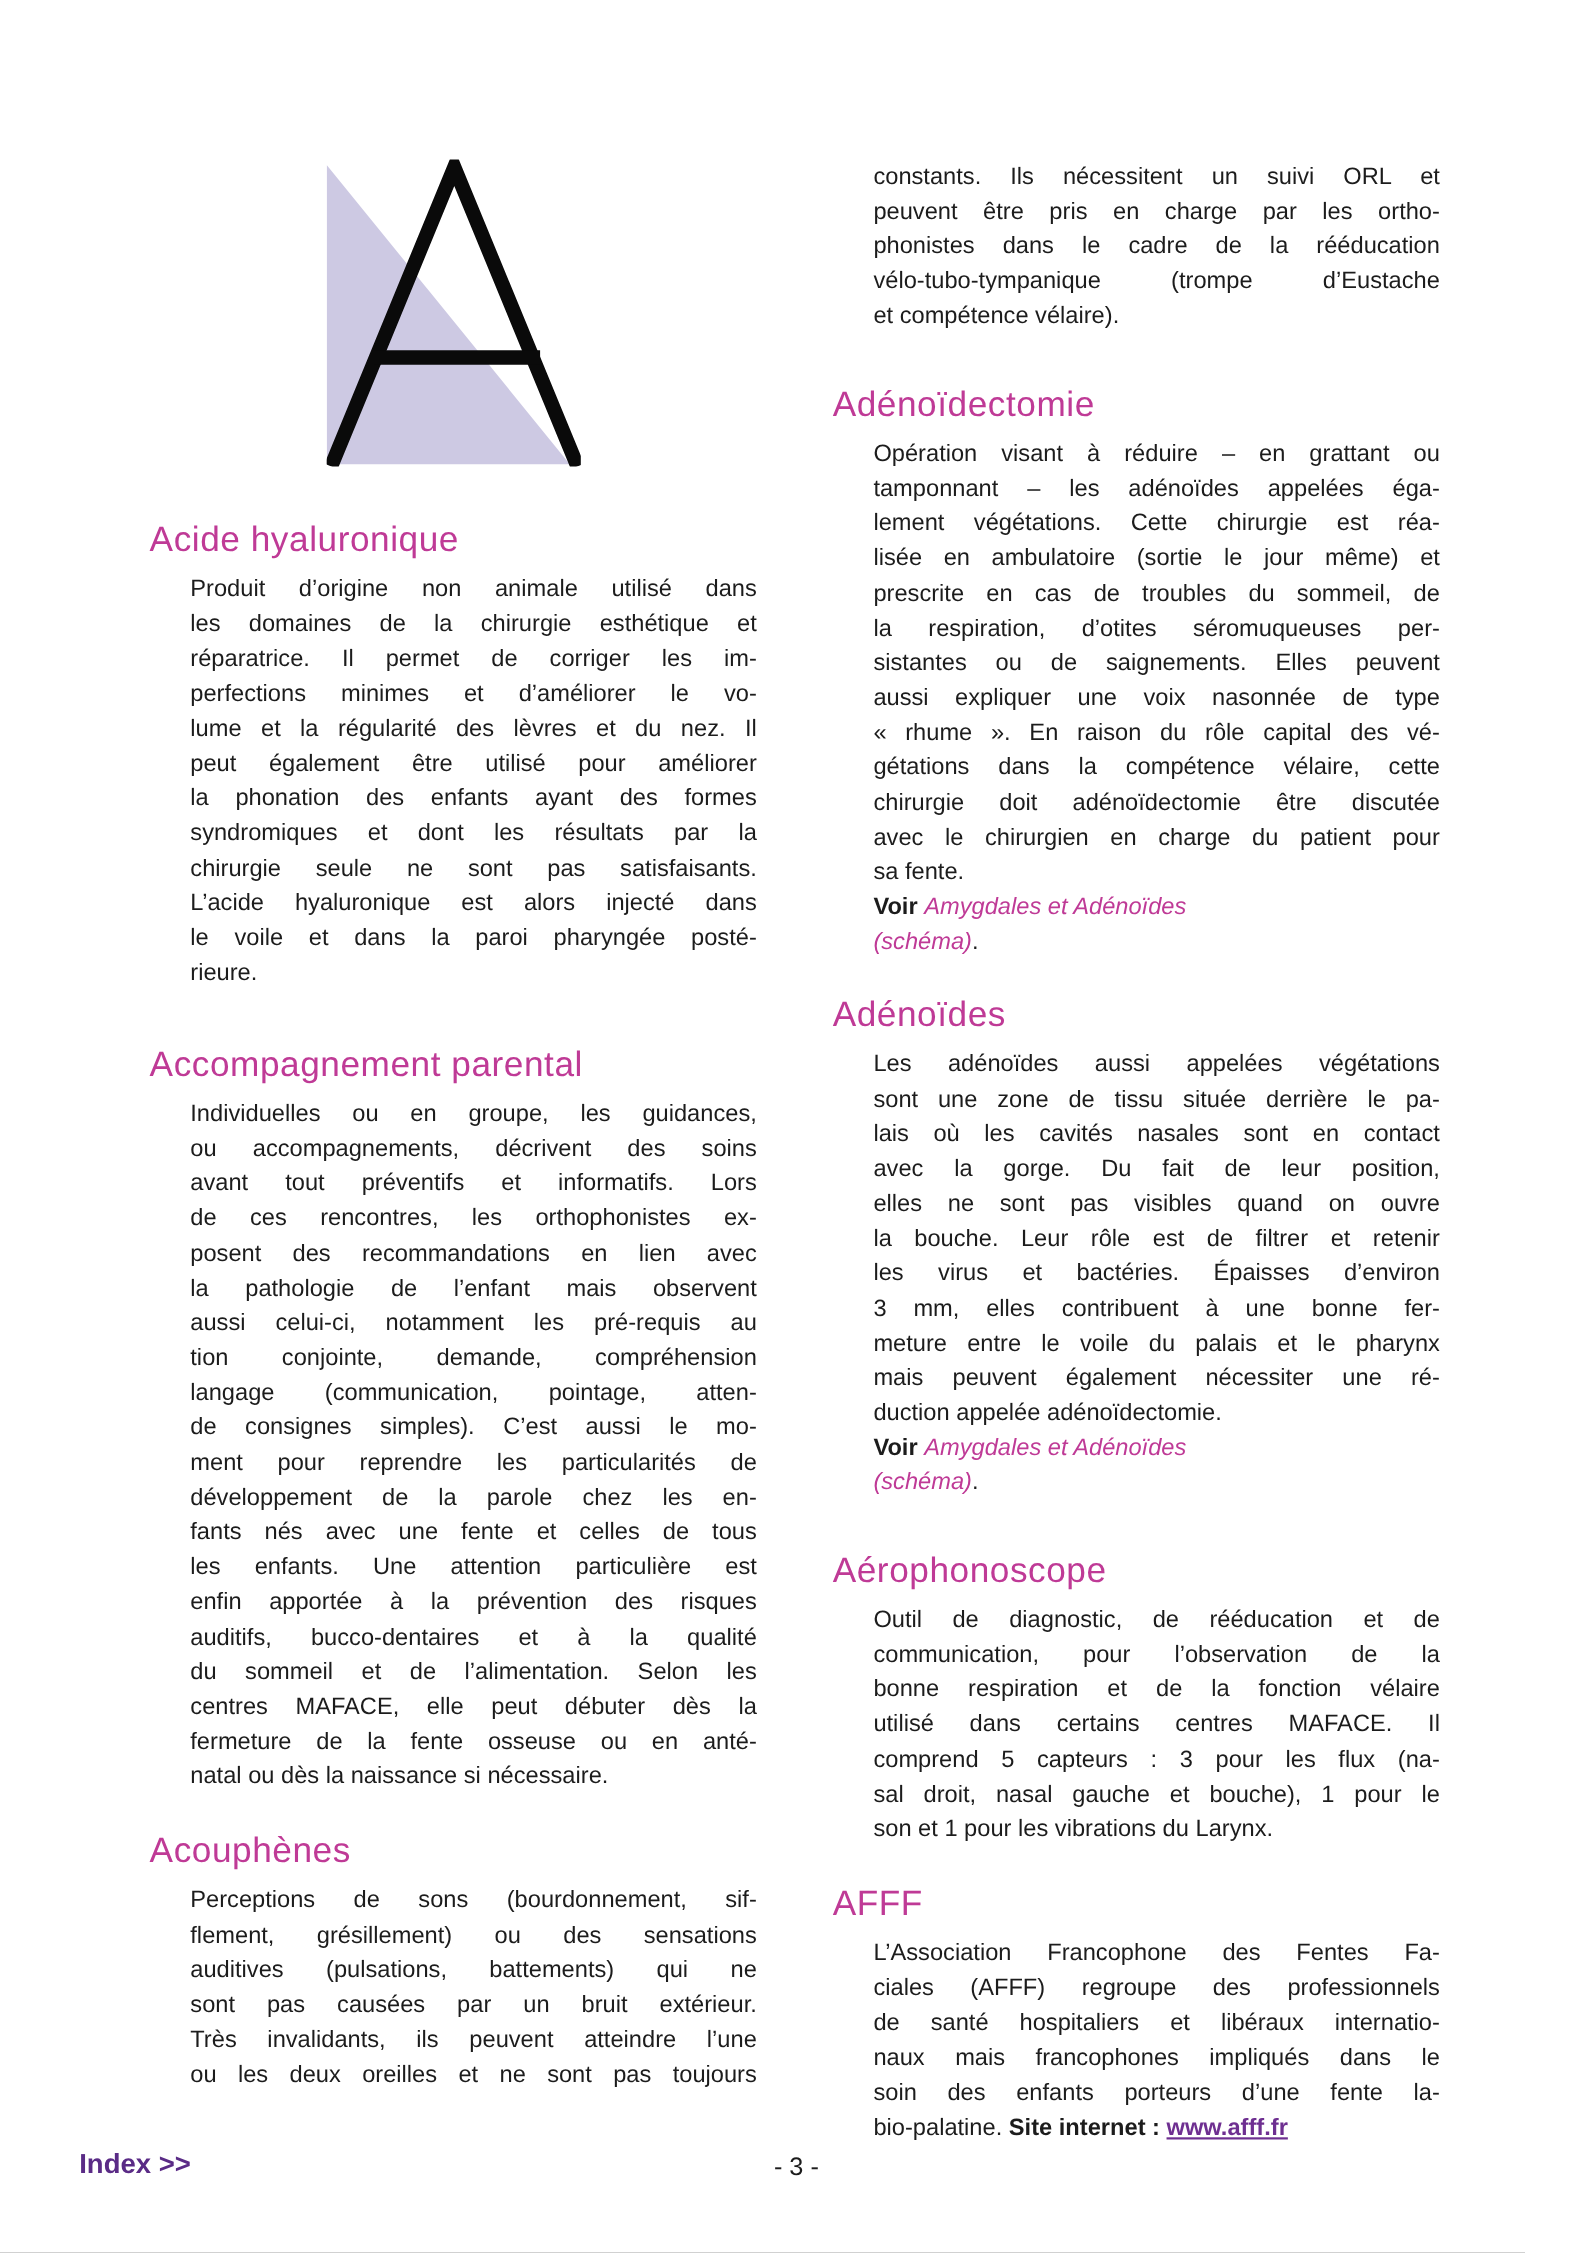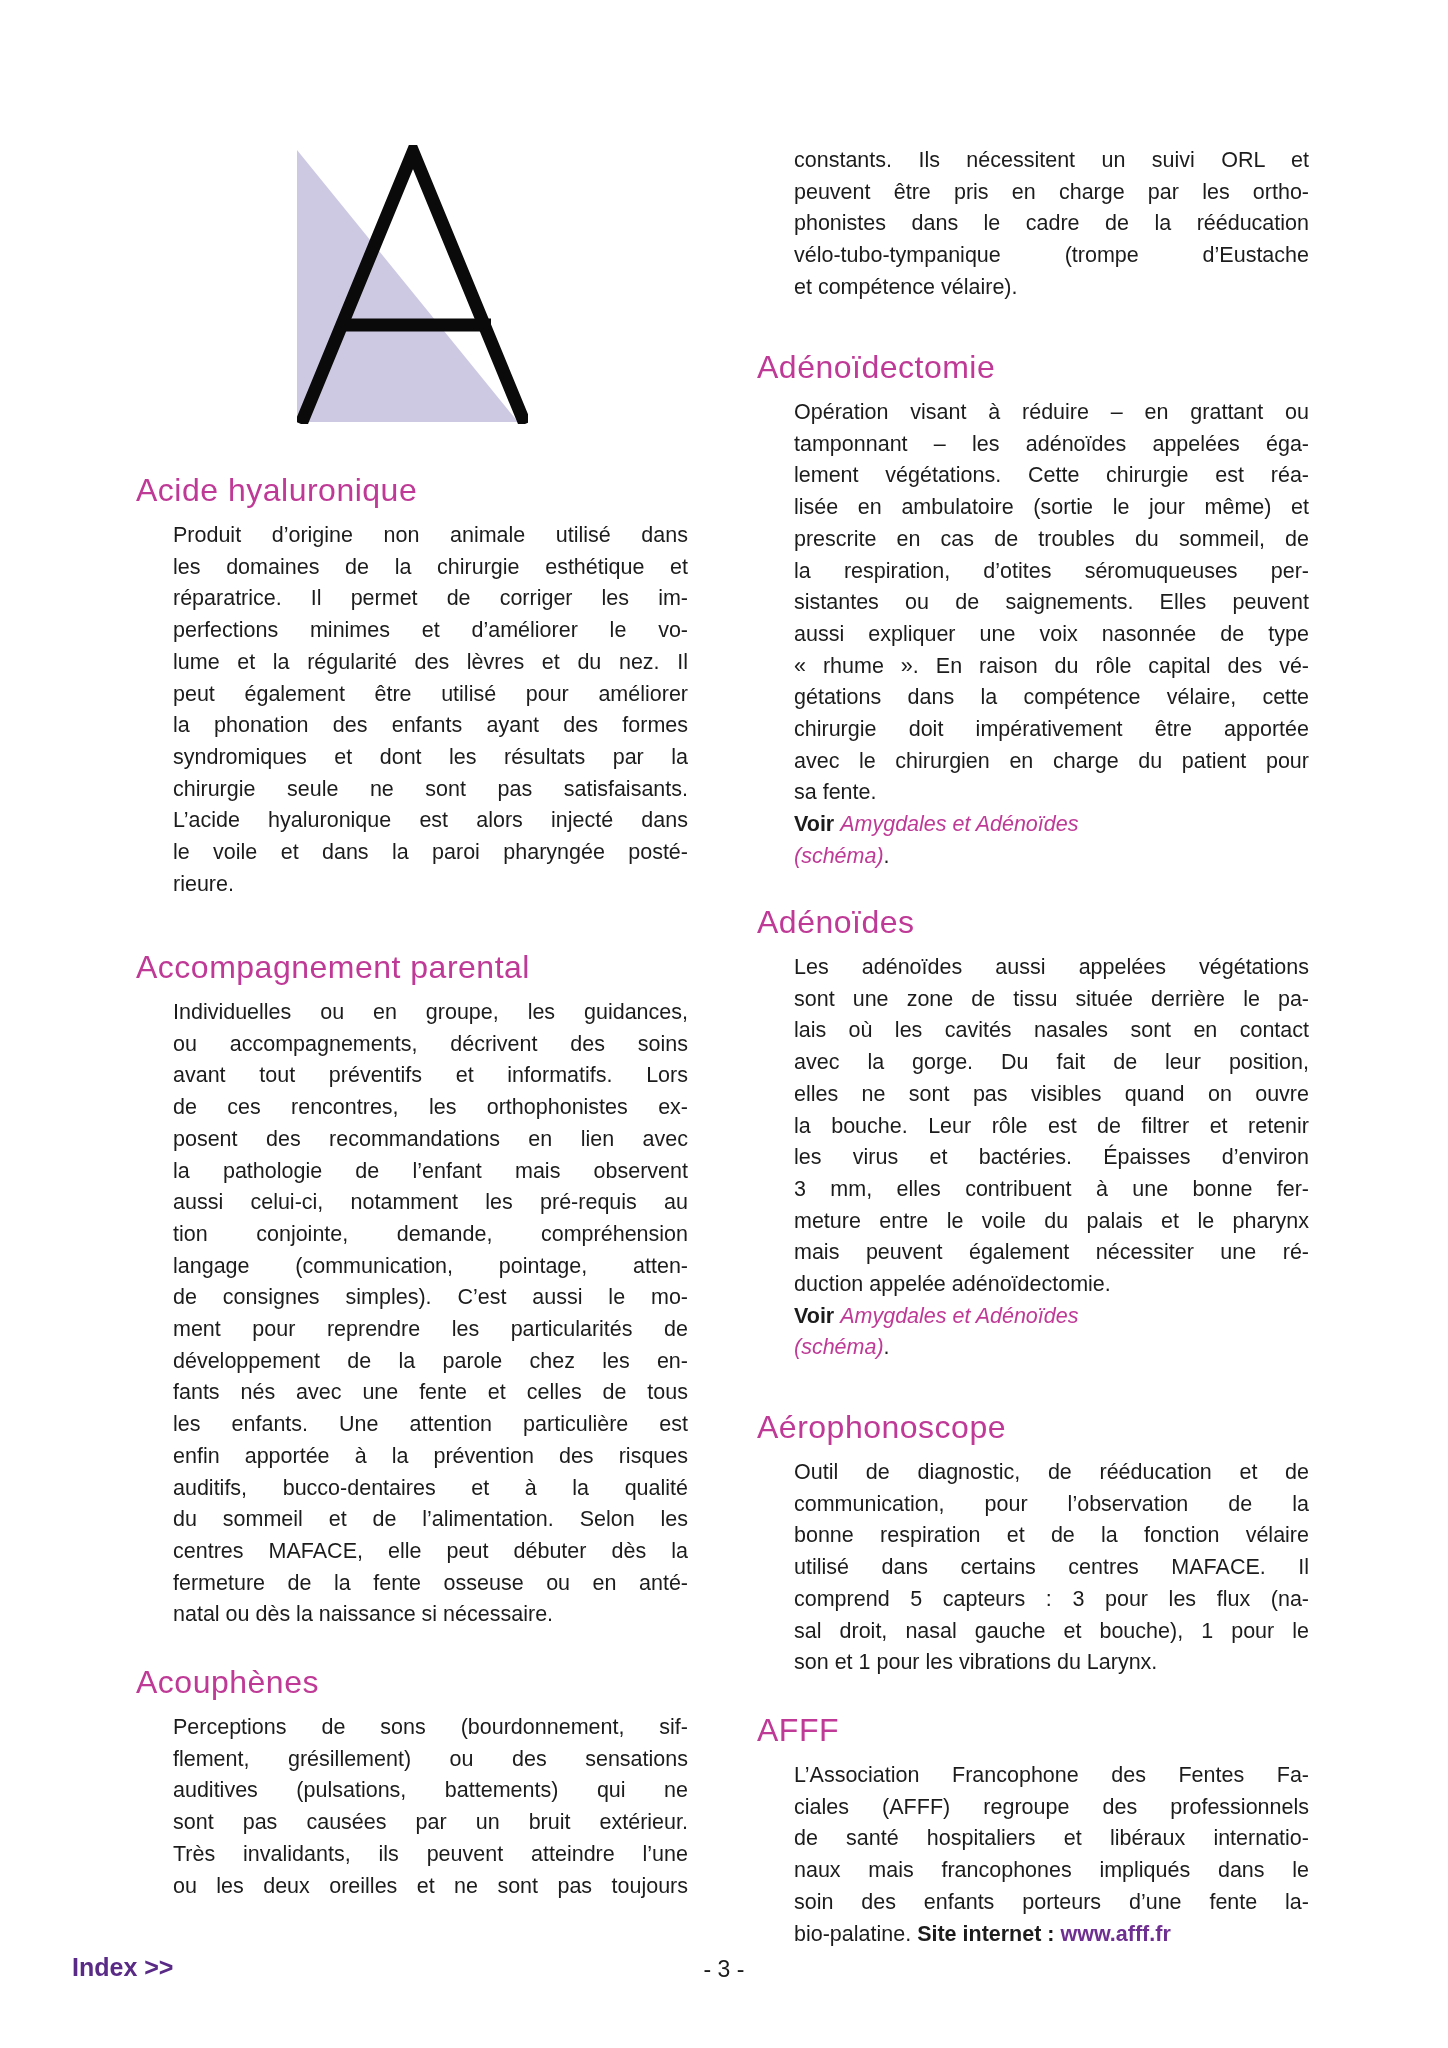--- a/index.html
+++ b/index.html
@@ -22,21 +22,21 @@
     margin:0 0 0 37px;width:515px;
     font-size:21.5px;line-height:31.7px;
   }
   .para{margin-top:10px;text-align:justify;}
   .para .ln{text-align-last:justify;}
   .para .ln.last{text-align-last:left;}
   .para.abs{position:absolute;left:37px;margin:0;}
   .xref b{font-weight:700;color:#1c1c1c;}
   .xref i{color:var(--pink);font-style:italic;}
   .bold{font-weight:700;}
-  .link{color:var(--purple-link);font-weight:700;cursor:pointer;}
+  .link{color:var(--purple-link);font-weight:700;text-decoration:underline;cursor:pointer;}
   .a-block{position:absolute;left:161px;top:133px;width:231px;height:279px;}
   .footer-index{
     position:absolute;left:72px;top:1952px;
     font-size:25px;line-height:30px;font-weight:700;color:var(--purple);cursor:pointer;
   }
   .footer-page{
     position:absolute;left:0;right:0;top:1955px;text-align:center;
     font-size:23px;line-height:28px;color:#1c1c1c;
   }
 </style>
@@ -131,21 +131,21 @@
           <div class="ln">Opération visant à réduire – en grattant ou</div>
           <div class="ln">tamponnant – les adénoïdes appelées éga-</div>
           <div class="ln">lement végétations. Cette chirurgie est réa-</div>
           <div class="ln">lisée en ambulatoire (sortie le jour même) et</div>
           <div class="ln">prescrite en cas de troubles du sommeil, de</div>
           <div class="ln">la respiration, d’otites séromuqueuses per-</div>
           <div class="ln">sistantes ou de saignements. Elles peuvent</div>
           <div class="ln">aussi expliquer une voix nasonnée de type</div>
           <div class="ln">« rhume ». En raison du rôle capital des vé-</div>
           <div class="ln">gétations dans la compétence vélaire, cette</div>
-          <div class="ln">chirurgie doit impérativement être apportée</div>
+          <div class="ln">chirurgie doit adénoïdectomie être discutée</div>
           <div class="ln">avec le chirurgien en charge du patient pour</div>
           <div class="ln last">sa fente.</div>
         </div>
       <div class="xref">
         <div><b>Voir </b><i>Amygdales et Adénoïdes</i></div>
         <div><i>(schéma)</i><span>.</span></div>
       </div>
     </section>
 
     <section class="sec" style="top:890px">

